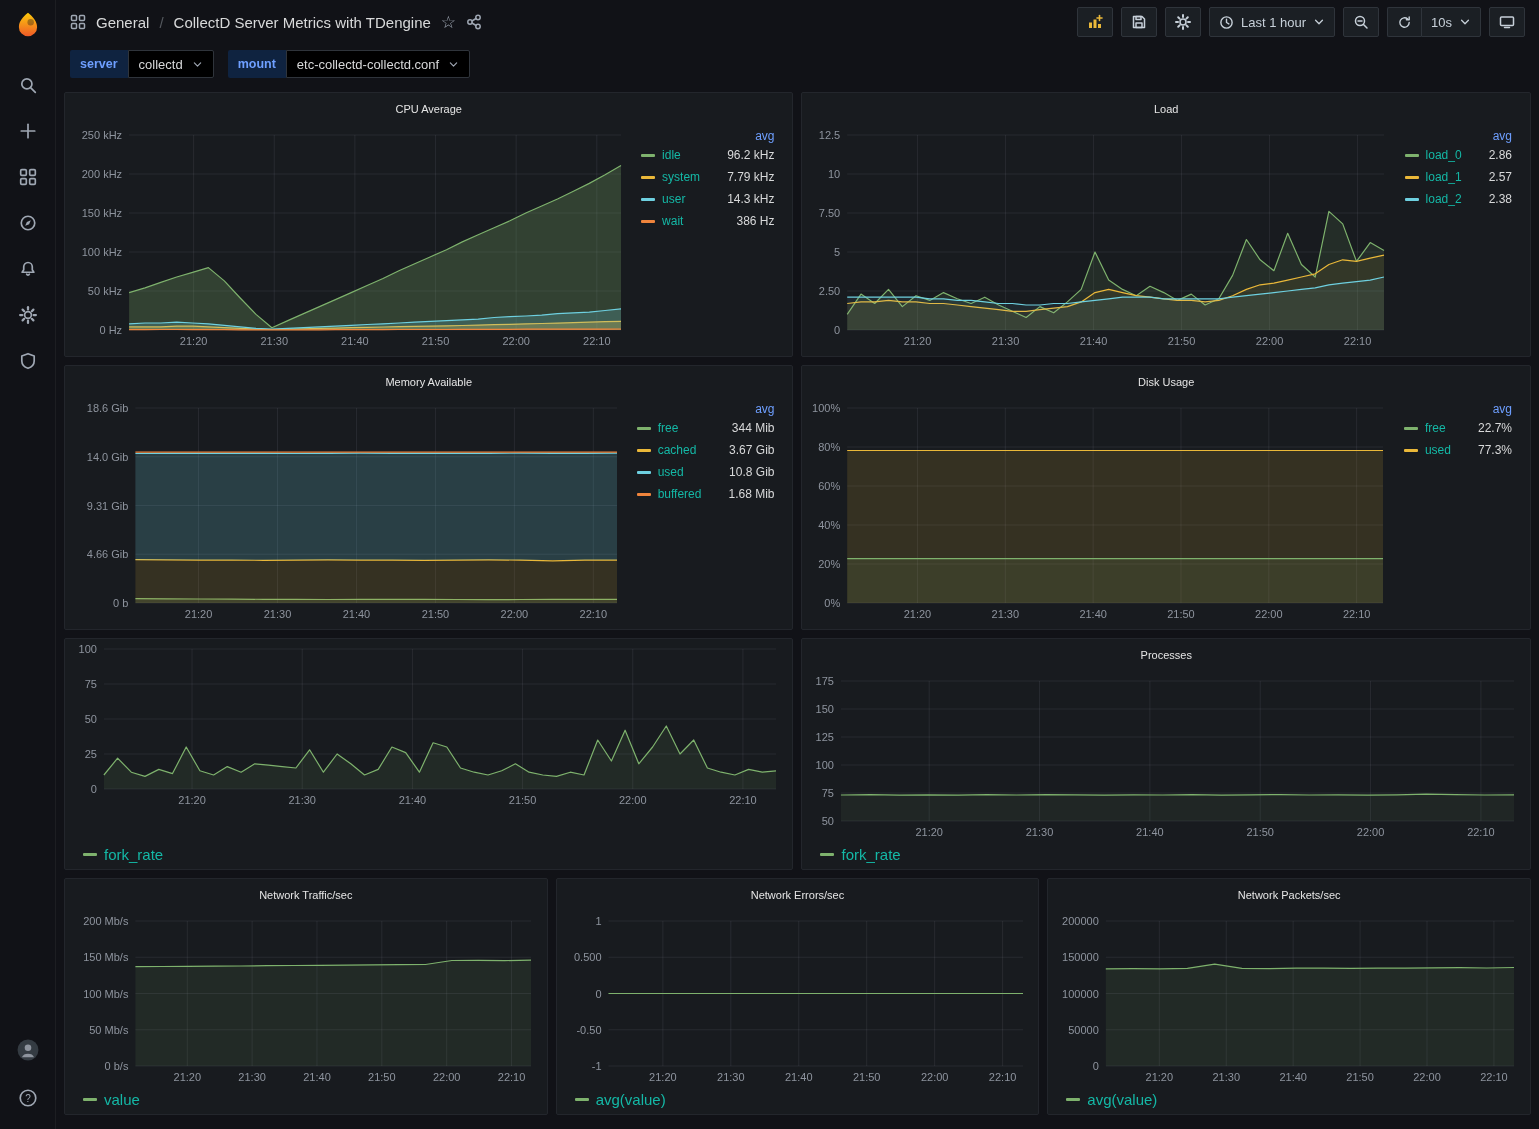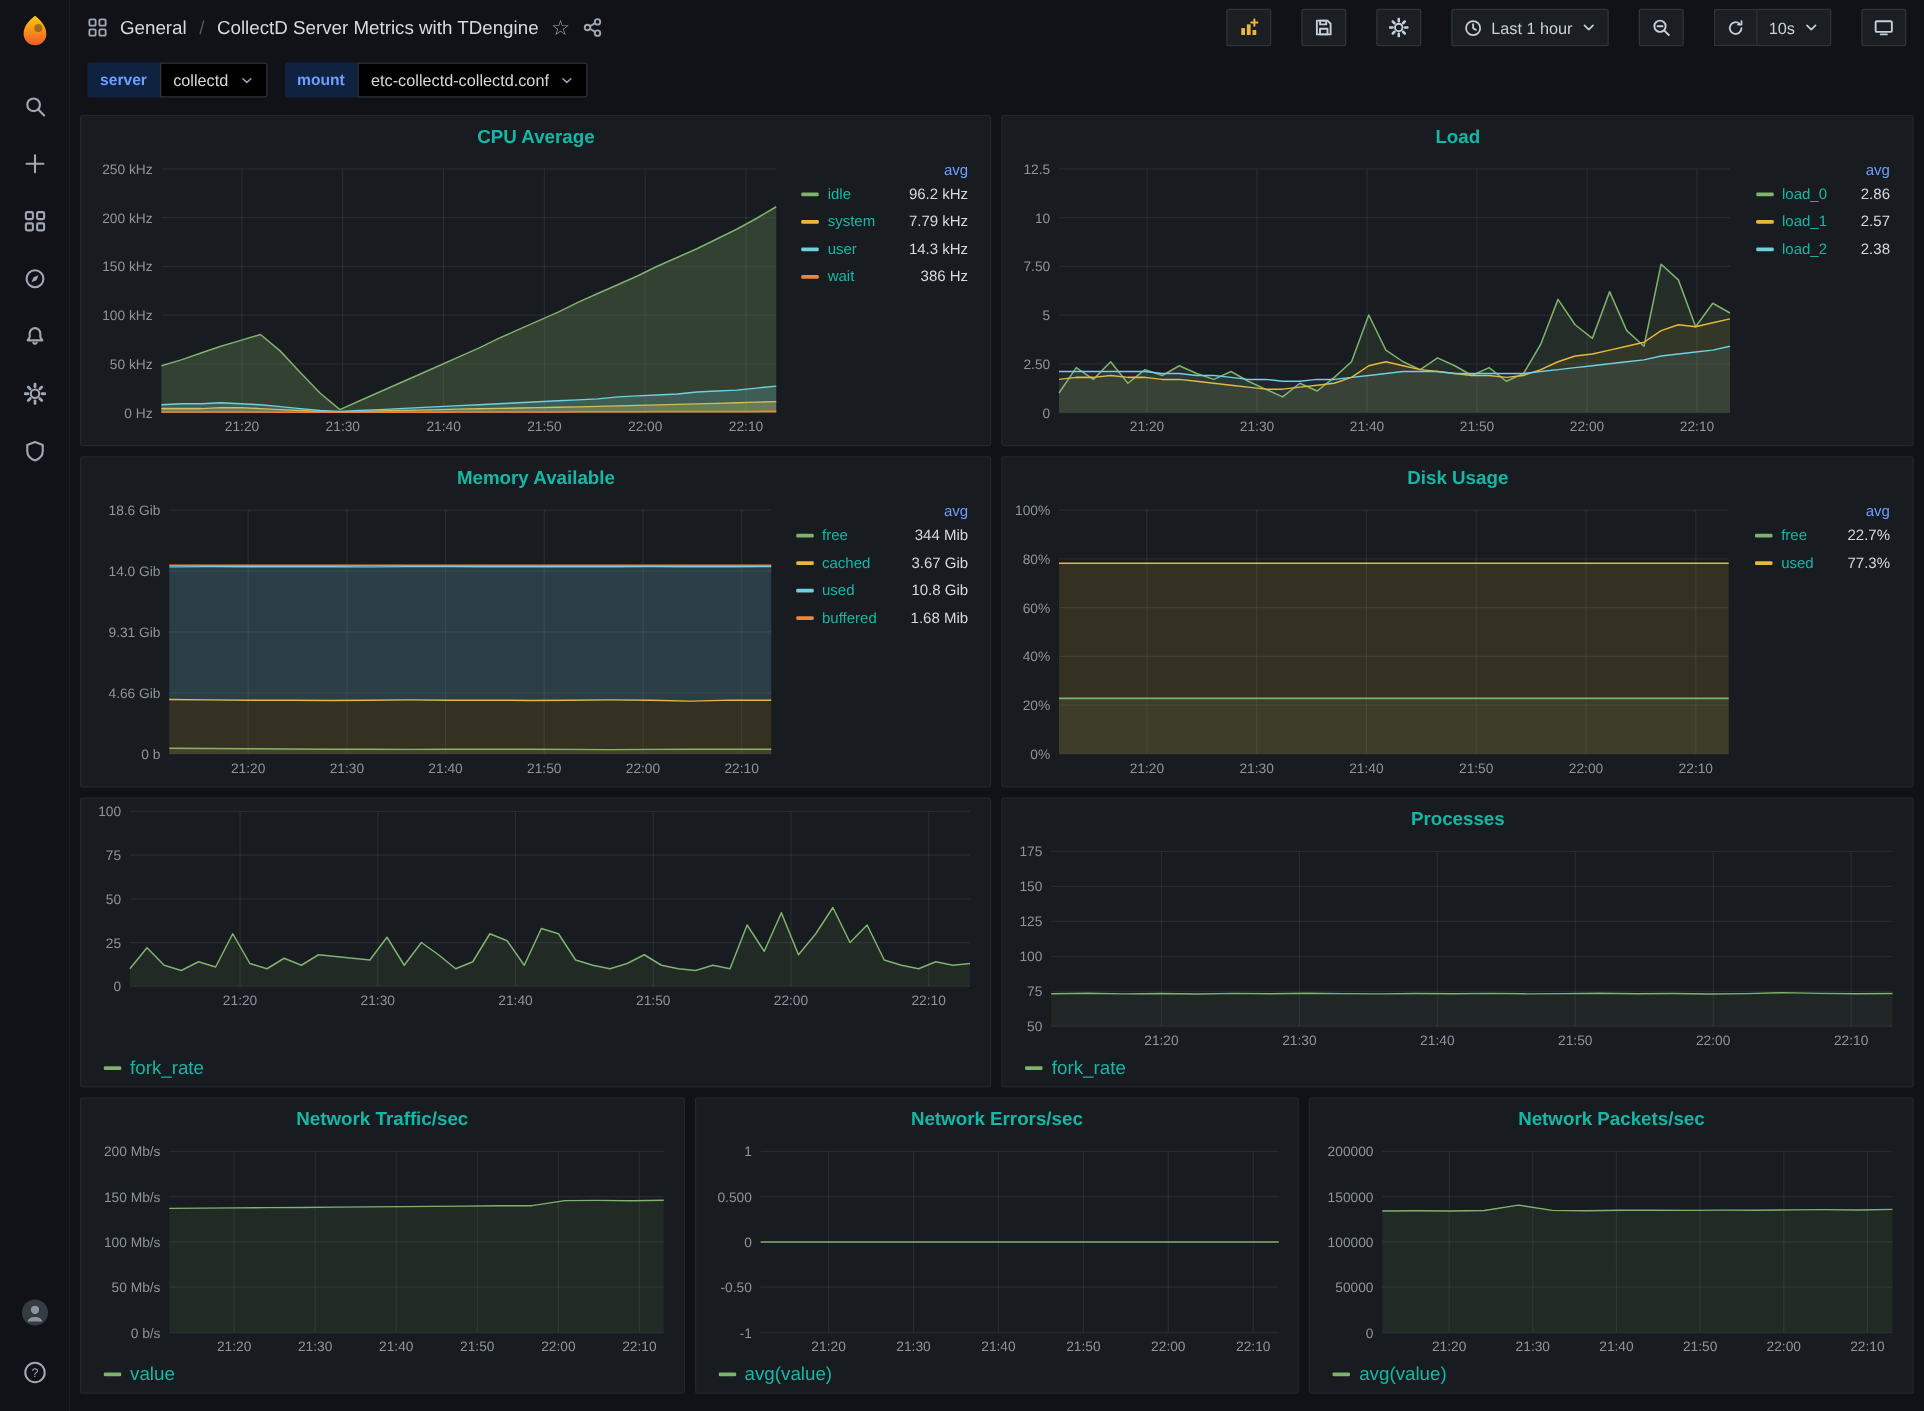--- a/index.html
+++ b/index.html
@@ -13,37 +13,37 @@
 .sb-bottom{margin-top:auto;display:flex;flex-direction:column;gap:14px;align-items:center}
 
 .main{flex:1;display:flex;flex-direction:column;min-width:0}
 .topnav{height:44px;flex:none;display:flex;align-items:center;justify-content:space-between;padding:0 14px}
 .nav-left{display:flex;align-items:center;gap:10px}
 .nav-left .nicon{color:#9fa7b3;display:flex;align-items:center}
 .nav-left svg{stroke:currentColor;fill:none;stroke-width:1.5;stroke-linecap:round;stroke-linejoin:round}
 .crumb{font-size:15px;color:#d8d9da;cursor:pointer}
 .crumb-sep{color:#55595f;font-size:15px}
 .star{font-size:17px;color:#9fa7b3;cursor:pointer;line-height:1}
-.nav-right{display:flex;gap:24px;align-items:flex-start}
+.nav-right{display:flex;gap:8px;align-items:flex-start}
 .tb-btn{height:30px;min-width:32px;display:inline-flex;align-items:center;justify-content:center;gap:7px;padding:0 9px;background:#1b1f24;border:1px solid #2f343b;border-radius:2px;color:#c7d0d9;font-size:13px;cursor:pointer;font-family:inherit}
 .tb-btn svg{stroke:currentColor;fill:none;stroke-width:1.5;stroke-linecap:round;stroke-linejoin:round}
 .split{display:inline-flex}
 .split .tb-btn:first-child{border-right:none;border-radius:2px 0 0 2px}
 .split .tb-btn:last-child{border-radius:0 2px 2px 0}
 
 .submenu{height:40px;flex:none;display:flex;align-items:center;gap:14px;padding:0 14px}
 .var{display:flex}
 .var-label{height:28px;display:flex;align-items:center;padding:0 10px;background:#0f2340;color:#6e9fff;font-size:12.5px;font-weight:700;border-radius:2px 0 0 2px}
 .var-value{height:28px;display:flex;align-items:center;gap:9px;padding:0 10px;background:#000000;border:1px solid #2f343b;color:#d8d9da;font-size:13px;border-radius:0 2px 2px 0;cursor:pointer}
 .var-value svg{stroke:#9fa7b3;fill:none;stroke-width:1.5;stroke-linecap:round;stroke-linejoin:round}
 
 .dashboard{flex:1;display:grid;grid-template-columns:repeat(6,1fr);grid-template-rows:265px 265px 232px 237px;gap:8px;padding:8px;min-height:0}
 .panel{background:#181b1f;border:1px solid #23262c;border-radius:2px;display:flex;flex-direction:column;min-width:0;min-height:0}
 .span3{grid-column:span 3}.span2{grid-column:span 2}
-.panel-title{height:32px;flex:none;display:flex;align-items:center;justify-content:center;font-size:15px;font-weight:700;color:#14b8a6;cursor:pointer}
+.panel-title{height:32px;flex:none;display:flex;align-items:center;justify-content:center;font-size:11px;font-weight:400;color:#e5e5e5;cursor:pointer}
 .panel-body{flex:1;display:flex;min-height:0;padding:0 4px 4px 4px}
 .panel-body.column{flex-direction:column}
 .chart{flex:1;min-width:0;min-height:0;position:relative}
 .legend-right{flex:none;padding:4px 14px 0 8px;font-size:12px}
 .lg-header{text-align:right;color:#6e9fff;font-size:12px;margin-bottom:5px;font-weight:500}
 .lg-row{display:flex;align-items:center;gap:7px;margin-bottom:8px;cursor:pointer;white-space:nowrap}
 .lg-dash{width:14px;height:3px;border-radius:1px;flex:none}
 .lg-label{color:#14b8a6}
 .lg-value{margin-left:auto;padding-left:20px;color:#d8d9da}
 .legend-bottom{flex:none;height:22px;display:flex;align-items:center;gap:16px;padding-left:14px;font-size:15px}

